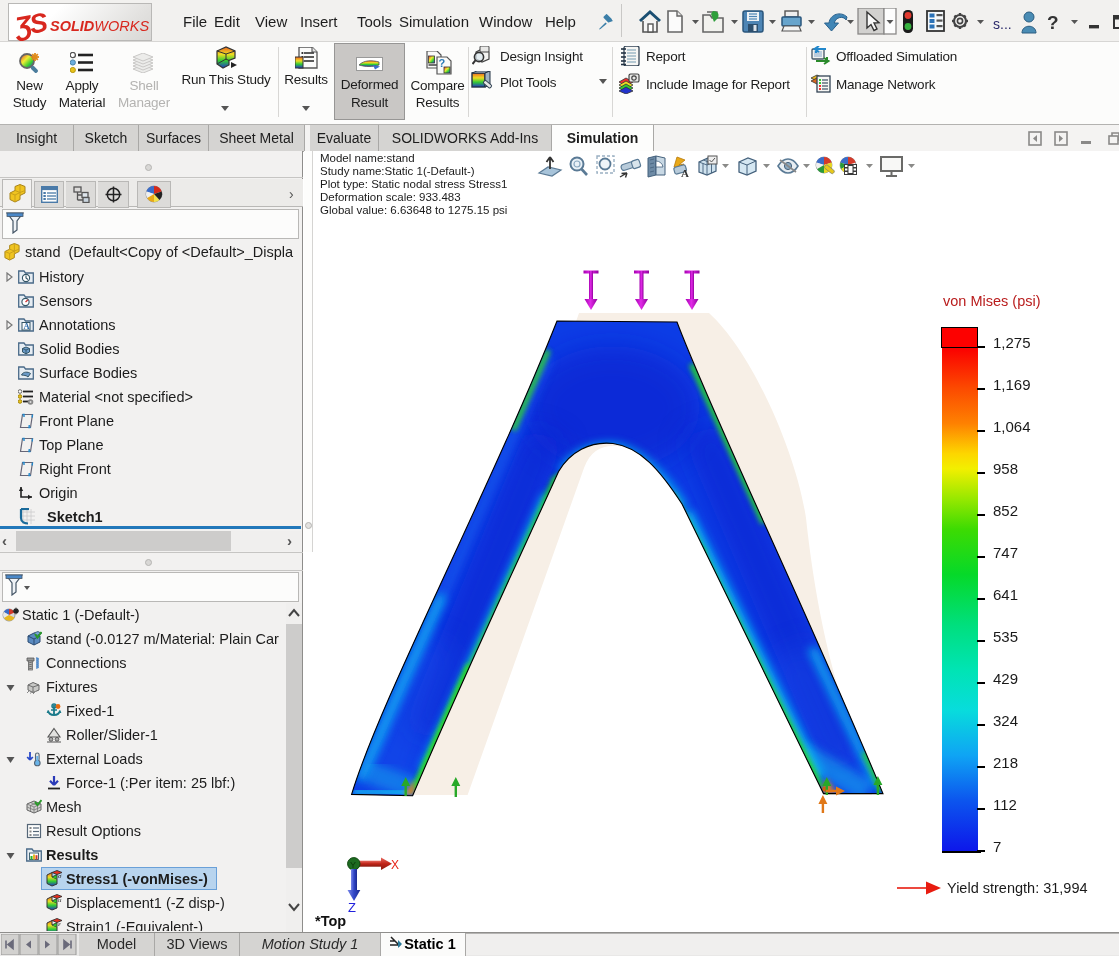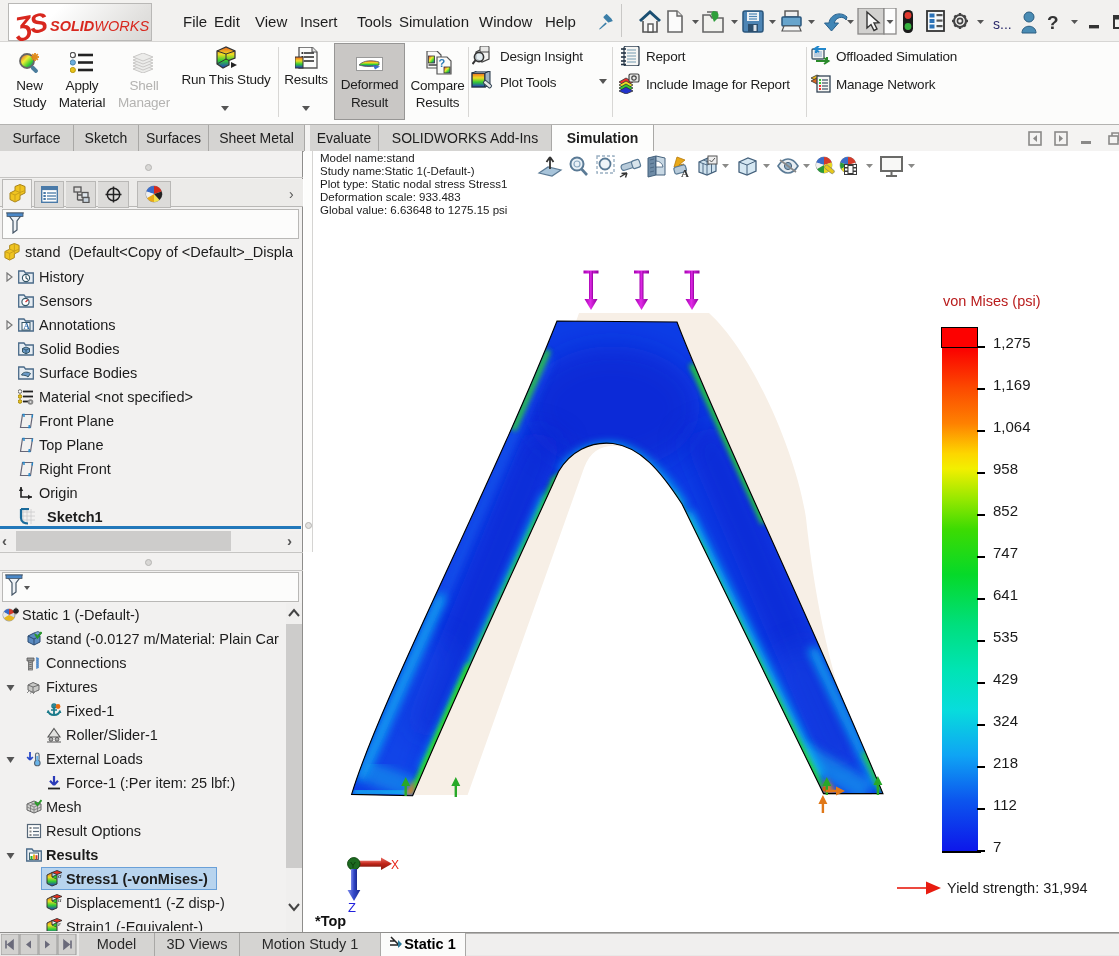--- a/index.html
+++ b/index.html
@@ -320,21 +320,21 @@
         <rect x="9" y="7" width="2" height="2"></rect>
         <rect x="9" y="10" width="2" height="2"></rect>
       </g>
     <g fill="#e33">
         <rect x="9" y="13" width="2" height="2"></rect>
         <rect x="9" y="16" width="2" height="2"></rect>
       </g>
   </svg>
   <div class="abs rbtext" style="left:836px; top:77px;">Manage Network</div>
   <div class="abs" id="tabrow"></div>
-  <div class="abs ctab" style="left:0px; top:125px; width:74px;">Surface</div>
+  <div class="abs ctab" style="left:0px; top:125px; width:74px;">Insight</div>
   <div class="abs ctab" style="left:74px; top:125px; width:65px;">Sketch</div>
   <div class="abs ctab" style="left:139px; top:125px; width:70px;">Surfaces</div>
   <div class="abs ctab" style="left:209px; top:125px; width:96px;">Sheet Metal</div>
   <div class="abs ctab" style="left:310px; top:125px; width:69px;">Evaluate</div>
   <div class="abs ctab" style="left:379px; top:125px; width:173px;">SOLIDWORKS Add-Ins</div>
   <div class="abs ctab" style="left:552px; top:125px; width:102px; background:#fdfdfc; border-bottom:1px solid #fdfdfc; font-weight:bold;">Simulation</div>
   <svg class="abs" style="left:1028px; top:131px;" width="91" height="16" viewBox="0 0 91 16">
     <g fill="none" stroke="#8a8988" stroke-width="1.6">
       <rect x="1" y="1" width="12" height="13"></rect>
         <rect x="27" y="1" width="12" height="13"></rect>
@@ -961,21 +961,21 @@
     </g>
     <g fill="#6a6a7a">
       <path d="M5,6.5 L5,14.5 M12,6.5 L7,10.5 L12,14.5 Z" stroke="#6a6a7a" stroke-width="1.6"></path>
       <path d="M30,6.5 L25,10.5 L30,14.5 Z"></path>
       <path d="M44,6.5 L49,10.5 L44,14.5 Z"></path>
       <path d="M63,6.5 L68,10.5 L63,14.5 Z M70,6.5 L70,14.5" stroke="#6a6a7a" stroke-width="1.6"></path>
     </g>
   </svg>
   <div class="abs btab" style="left:79px; top:933px; width:76px;">Model</div>
   <div class="abs btab" style="left:155px; top:933px; width:85px;">3D Views</div>
-  <div class="abs btab" style="left:240px; top:933px; width:141px;">Motion Study 1</div>
+  <div class="abs btab" style="left:240px; top:933px; width:141px;font-style:italic;">Motion Study 1</div>
   <div class="abs btab" style="left:381px; top:933px; width:85px; background:#fbfbfa; font-weight:bold; color:#000;">
     <svg class="abs" style="left:8px; top:3px;" width="14" height="15" viewBox="0 0 14 15">
       <g stroke="#222" stroke-width="1.5" fill="none">
           <path d="M2,1 L11,10 M1,5 L6,5 M1,9 L9,9"></path>
         </g>
       <path d="M9,4 L13,8 L9,12 Z" fill="#2a7a9a"></path>
     </svg>
     <span style="margin-left:14px;">Static 1</span>
   </div>
   <div class="abs" style="left:466px; top:933px; width:653px; height:22px; background:#f0efee; border-top:1px solid #b5b4b2;"></div>

